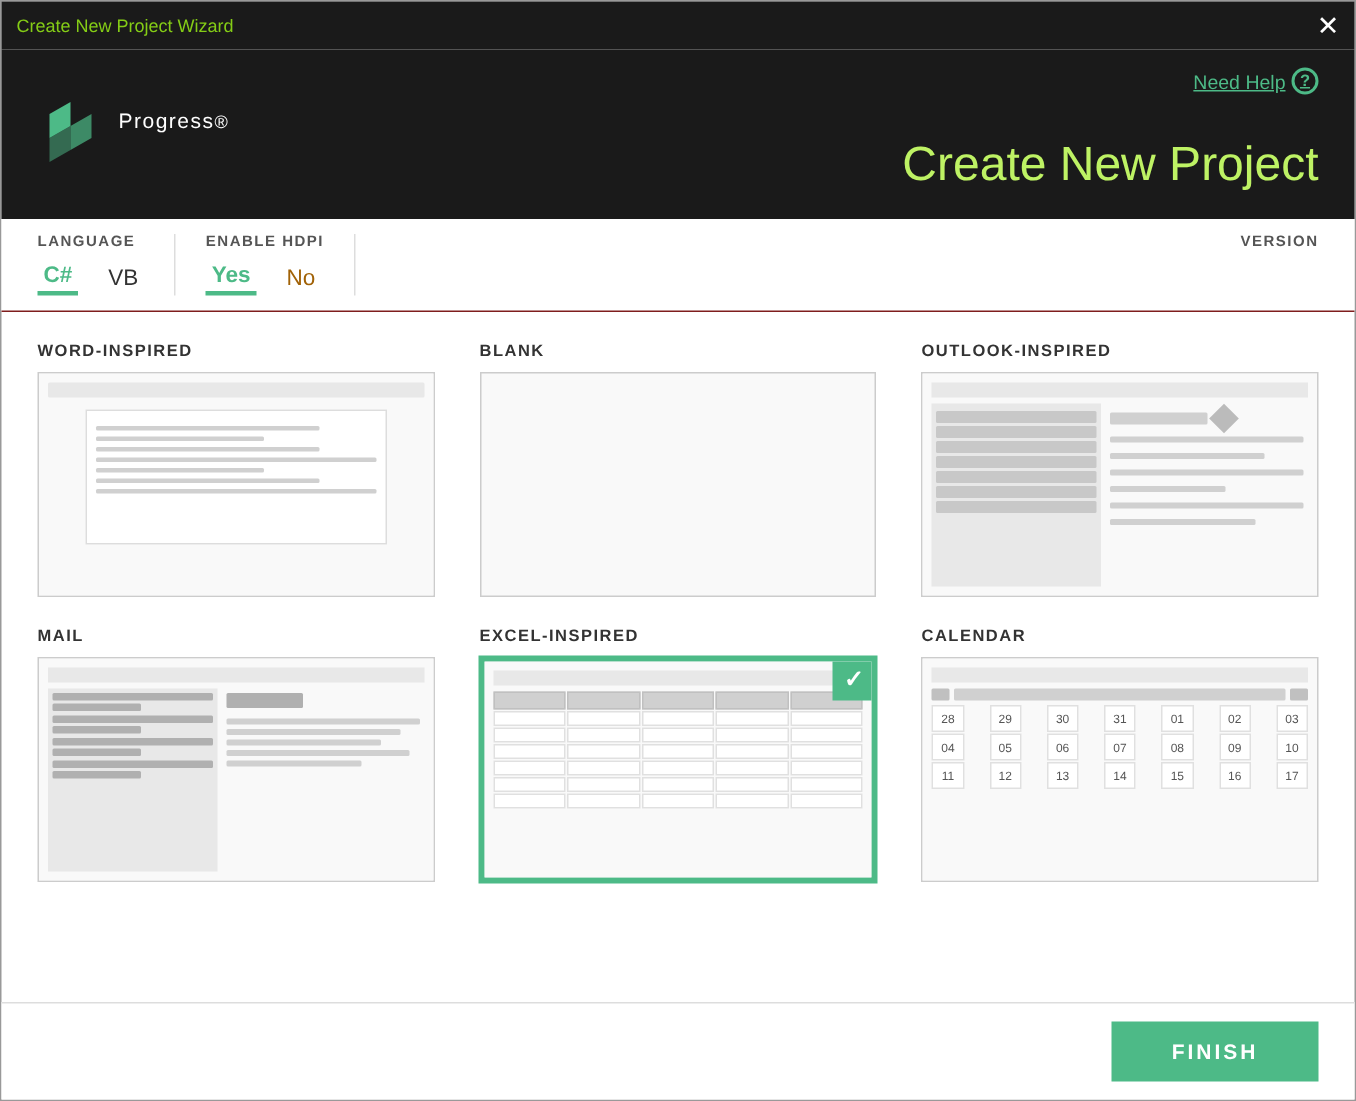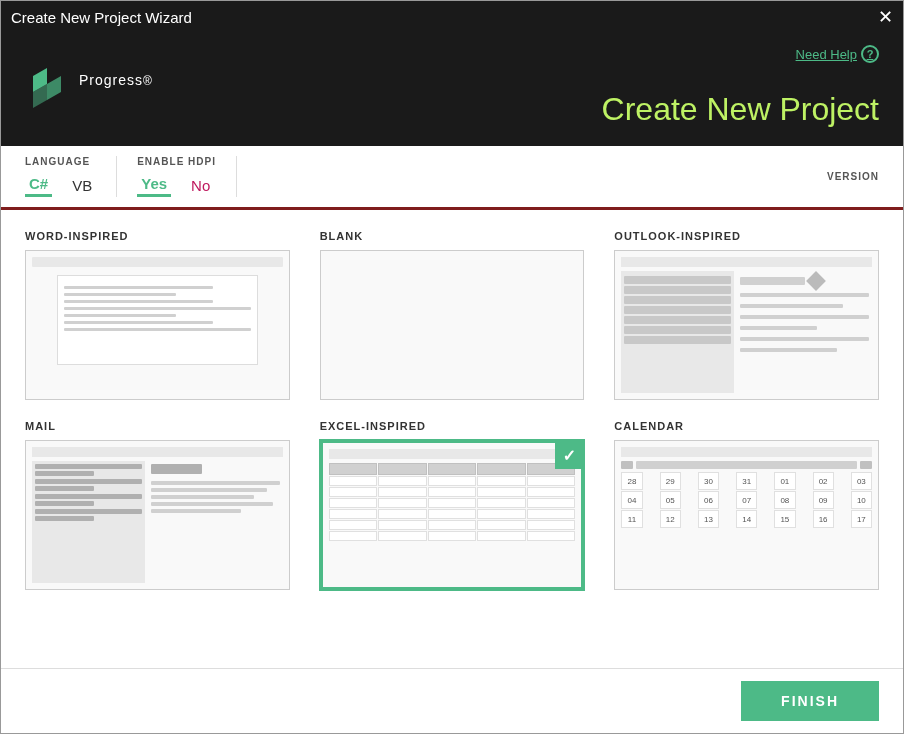--- a/index.html
+++ b/index.html
@@ -2,43 +2,43 @@
 <html><head>
   <meta charset="utf-8">
   <style>
     * { box-sizing: border-box; margin: 0; padding: 0; }
     body { font-family: 'Segoe UI', Arial, sans-serif; background: #f0f0f0; width: 904px; height: 734px; overflow: hidden; }
 
     .window { width: 904px; height: 734px; background: #fff; border: 1px solid #999; display: flex; flex-direction: column; }
 
     
     .titlebar { background: #1a1a1a; height: 32px; display: flex; align-items: center; justify-content: space-between; padding: 0 10px; flex-shrink: 0; }
-    .titlebar-title { color: #ffffff; font-size: 15px; }
+    .titlebar-title { color: #84cc16; font-size: 12px; }
     .titlebar-close { color: #fff; font-size: 18px; cursor: pointer; background: none; border: none; line-height: 1; }
 
     
     .header { background: #1a1a1a; padding: 12px 24px 18px 24px; display: flex; align-items: center; justify-content: space-between; flex-shrink: 0; }
     .logo { display: flex; align-items: center; gap: 12px; }
     .logo-icon { width: 42px; height: 42px; }
     .logo-text { color: #fff; font-size: 26px; font-weight: 300; letter-spacing: 1px; }
     .logo-text span { font-size: 14px; vertical-align: super; }
     .header-right { display: flex; flex-direction: column; align-items: flex-end; gap: 4px; }
     .need-help { color: #4dba87; font-size: 13px; text-decoration: underline; cursor: pointer; display: flex; align-items: center; gap: 4px; }
     .help-circle { width: 18px; height: 18px; border-radius: 50%; border: 2px solid #4dba87; display: flex; align-items: center; justify-content: center; font-size: 11px; color: #4dba87; font-weight: bold; }
     .page-title { color: #bef264; font-size: 32px; font-weight: 300; margin-top: 24px; }
 
     
-    .options-bar { background: #fff; border-bottom: 3px solid #7f1d1d; padding: 10px 24px; display: flex; align-items: center; gap: 0; flex-shrink: 0; }
+    .options-bar { background: #fff; border-bottom: 1px solid #7f1d1d; padding: 10px 24px; display: flex; gap: 0; flex-shrink: 0; }
     .option-group { display: flex; flex-direction: column; gap: 6px; padding-right: 20px; margin-right: 20px; border-right: 1px solid #ddd; }
     .option-group:last-child { border-right: none; }
     .option-label { font-size: 10px; font-weight: 600; color: #555; letter-spacing: 1px; text-transform: uppercase; }
     .option-choices { display: flex; gap: 16px; align-items: center; }
     .lang-btn { font-size: 15px; color: #333; cursor: pointer; padding: 2px 4px; border: none; background: none; }
     .lang-btn.active { color: #4dba87; border-bottom: 3px solid #4dba87; font-weight: 600; }
-    .hdpi-btn { font-size: 15px; color: #be185d; cursor: pointer; padding: 2px 4px; border: none; background: none; }
+    .hdpi-btn { font-size: 15px; color: #a16207; cursor: pointer; padding: 2px 4px; border: none; background: none; }
     .hdpi-btn.active { color: #4dba87; border-bottom: 3px solid #4dba87; font-weight: 600; }
     .version-group { display: flex; flex-direction: column; gap: 6px; margin-left: auto; }
     .version-select { display: flex; align-items: center; border: 1px solid #ccc; padding: 6px 10px; min-width: 300px; justify-content: space-between; cursor: pointer; }
     .version-text { font-size: 13px; color: #333; }
     .dropdown-arrow { color: #333; font-size: 16px; }
 
     
     .content { padding: 20px 24px; flex: 1; overflow: auto; }
     .templates-grid { display: grid; grid-template-columns: repeat(3, 1fr); gap: 20px 30px; }
     .template-item { display: flex; flex-direction: column; gap: 8px; cursor: pointer; }

